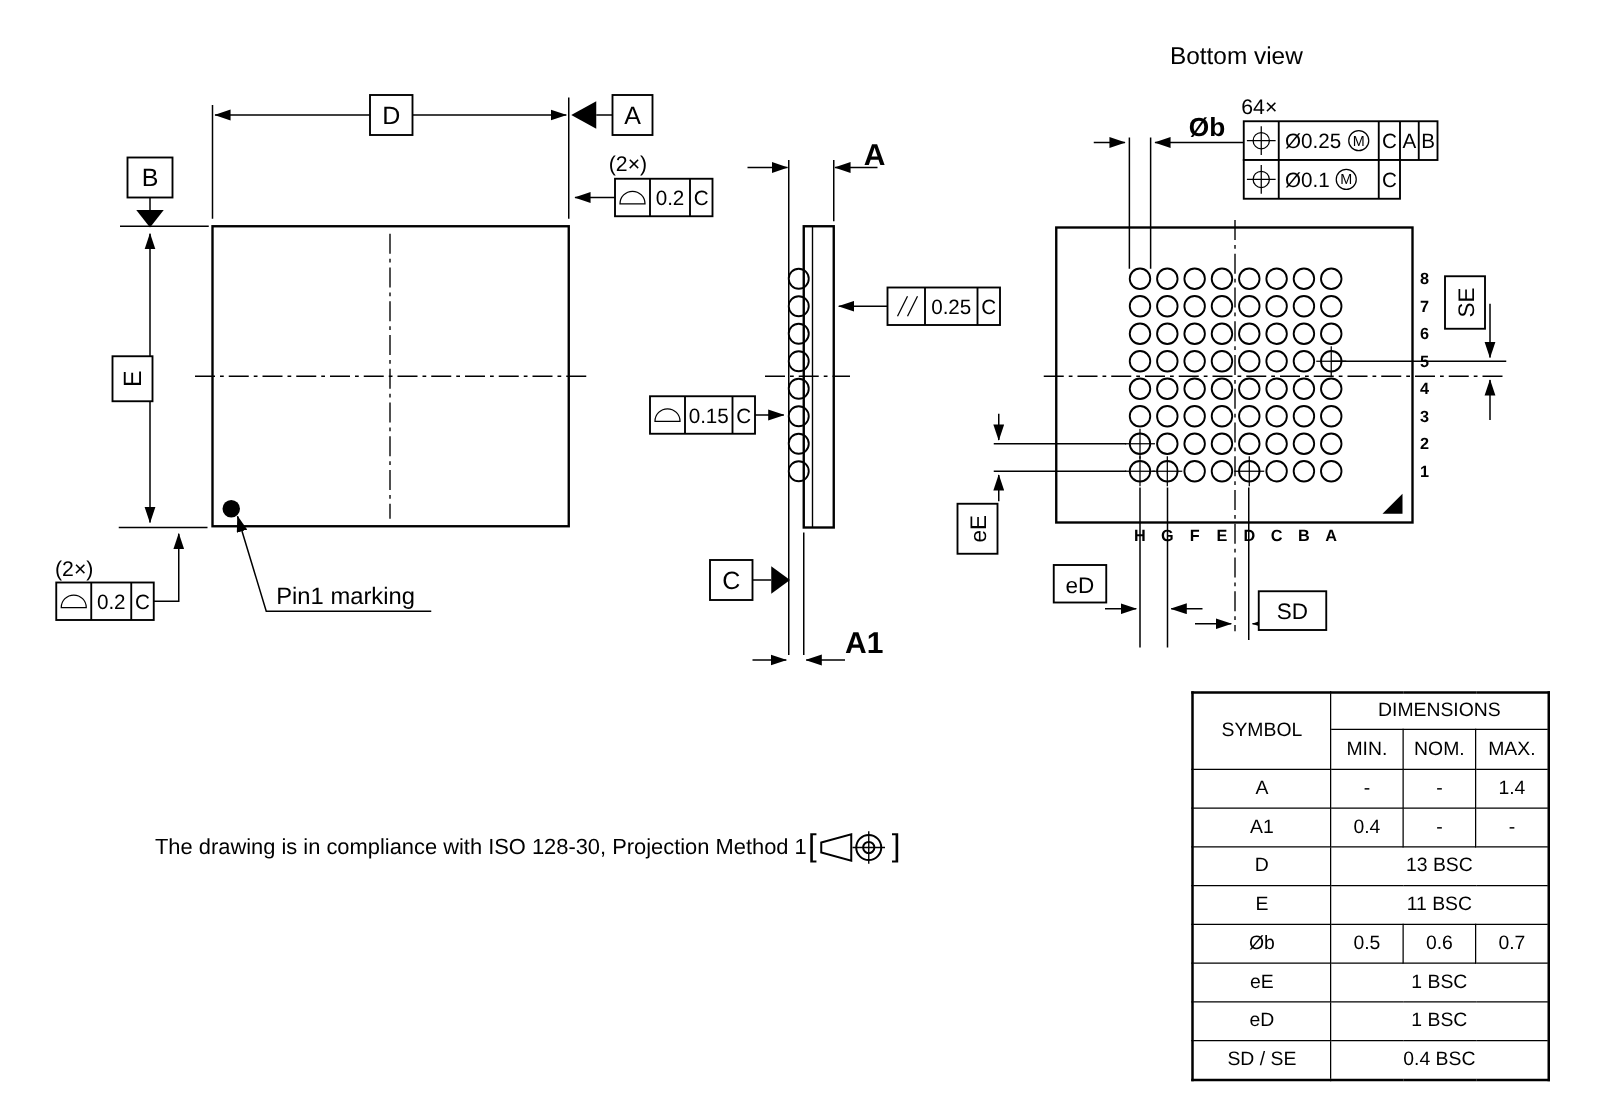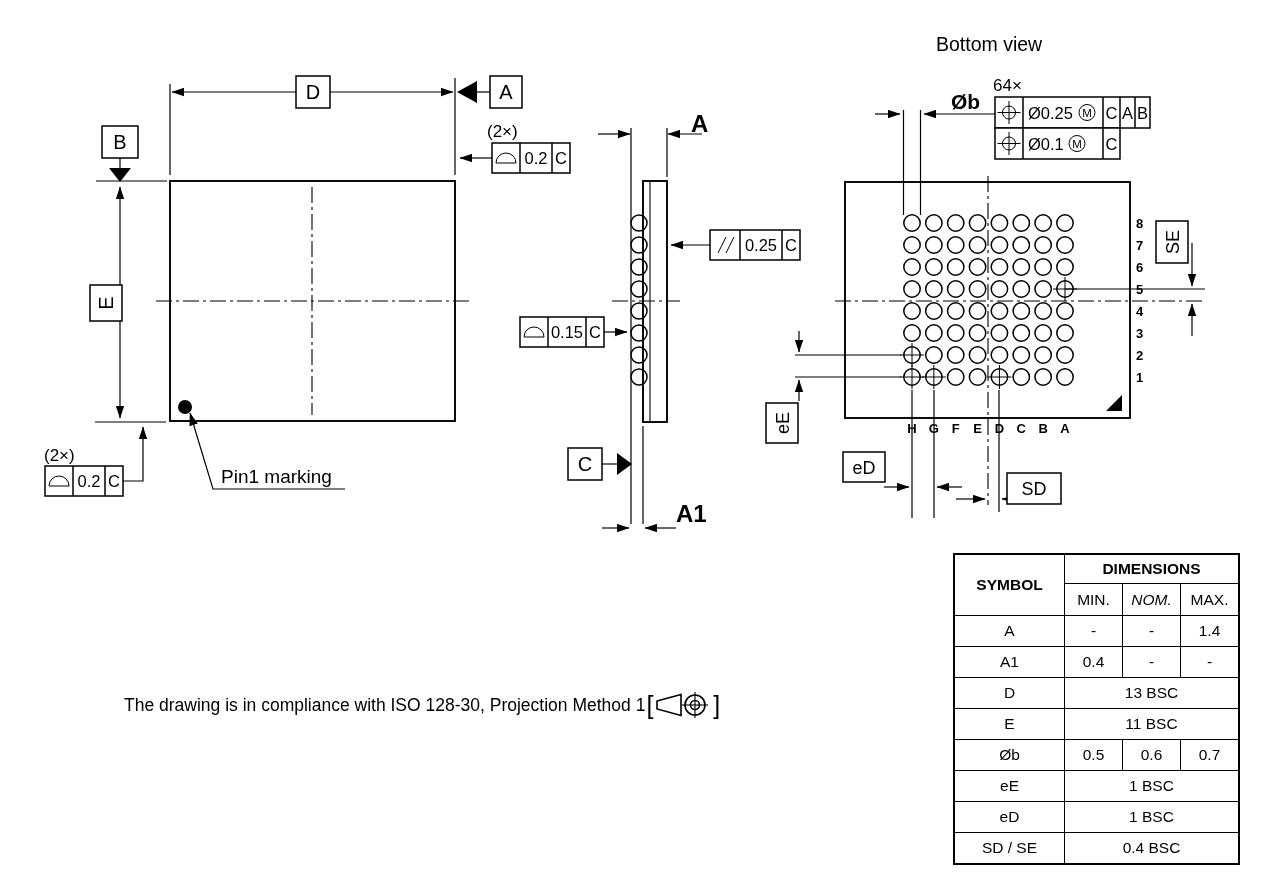--- a/index.html
+++ b/index.html
@@ -22,25 +22,25 @@
   .grid-label{font-size:13px;font-weight:bold;}
   .title{font-size:19.5px;}
   .pin1{font-size:19px;}
   .obl{font-size:21px;font-weight:bold;}
   .mlet{font-size:11.5px;text-anchor:middle;}
 
   #dim-table{position:absolute;left:953px;top:553px;border-collapse:collapse;
     border:2px solid #000;table-layout:fixed;}
   #dim-table td{border:1.6px solid #000;text-align:center;vertical-align:middle;
     font-size:15.5px;padding:0;}
-  .c-sym{width:109px;} .c-min{width:57px;} .c-nom{width:57px;font-style:italic;} .c-max{width:57px;}
-  .h1{height:28px;font-weight:bold;} .h2{height:31px;} .dr{height:30px;}
+  .c-sym{width:109px;} .c-min{width:57px;} .c-nom{width:57px;} .c-max{width:57px;}
+  .h1{height:28px;} .h2{height:31px;} .dr{height:30px;}
 
   #notes{position:absolute;left:124px;top:663px;font-size:17.5px;line-height:28px;white-space:nowrap;}
-  #notes .row2{display:flex;align-items:center;height:28px;margin-top:28px;}
+  #notes .row2{display:flex;height:28px;}
   #notes .bracket{font-size:25px;font-weight:400;padding:0 1px;}
   #proj-symbol{margin:0 1px;}
 </style>
 </head>
 <body>
 
 <div id="stage">
 
 <svg id="drawing" width="1280" height="895" viewBox="0 0 1280 895">
   <defs>

